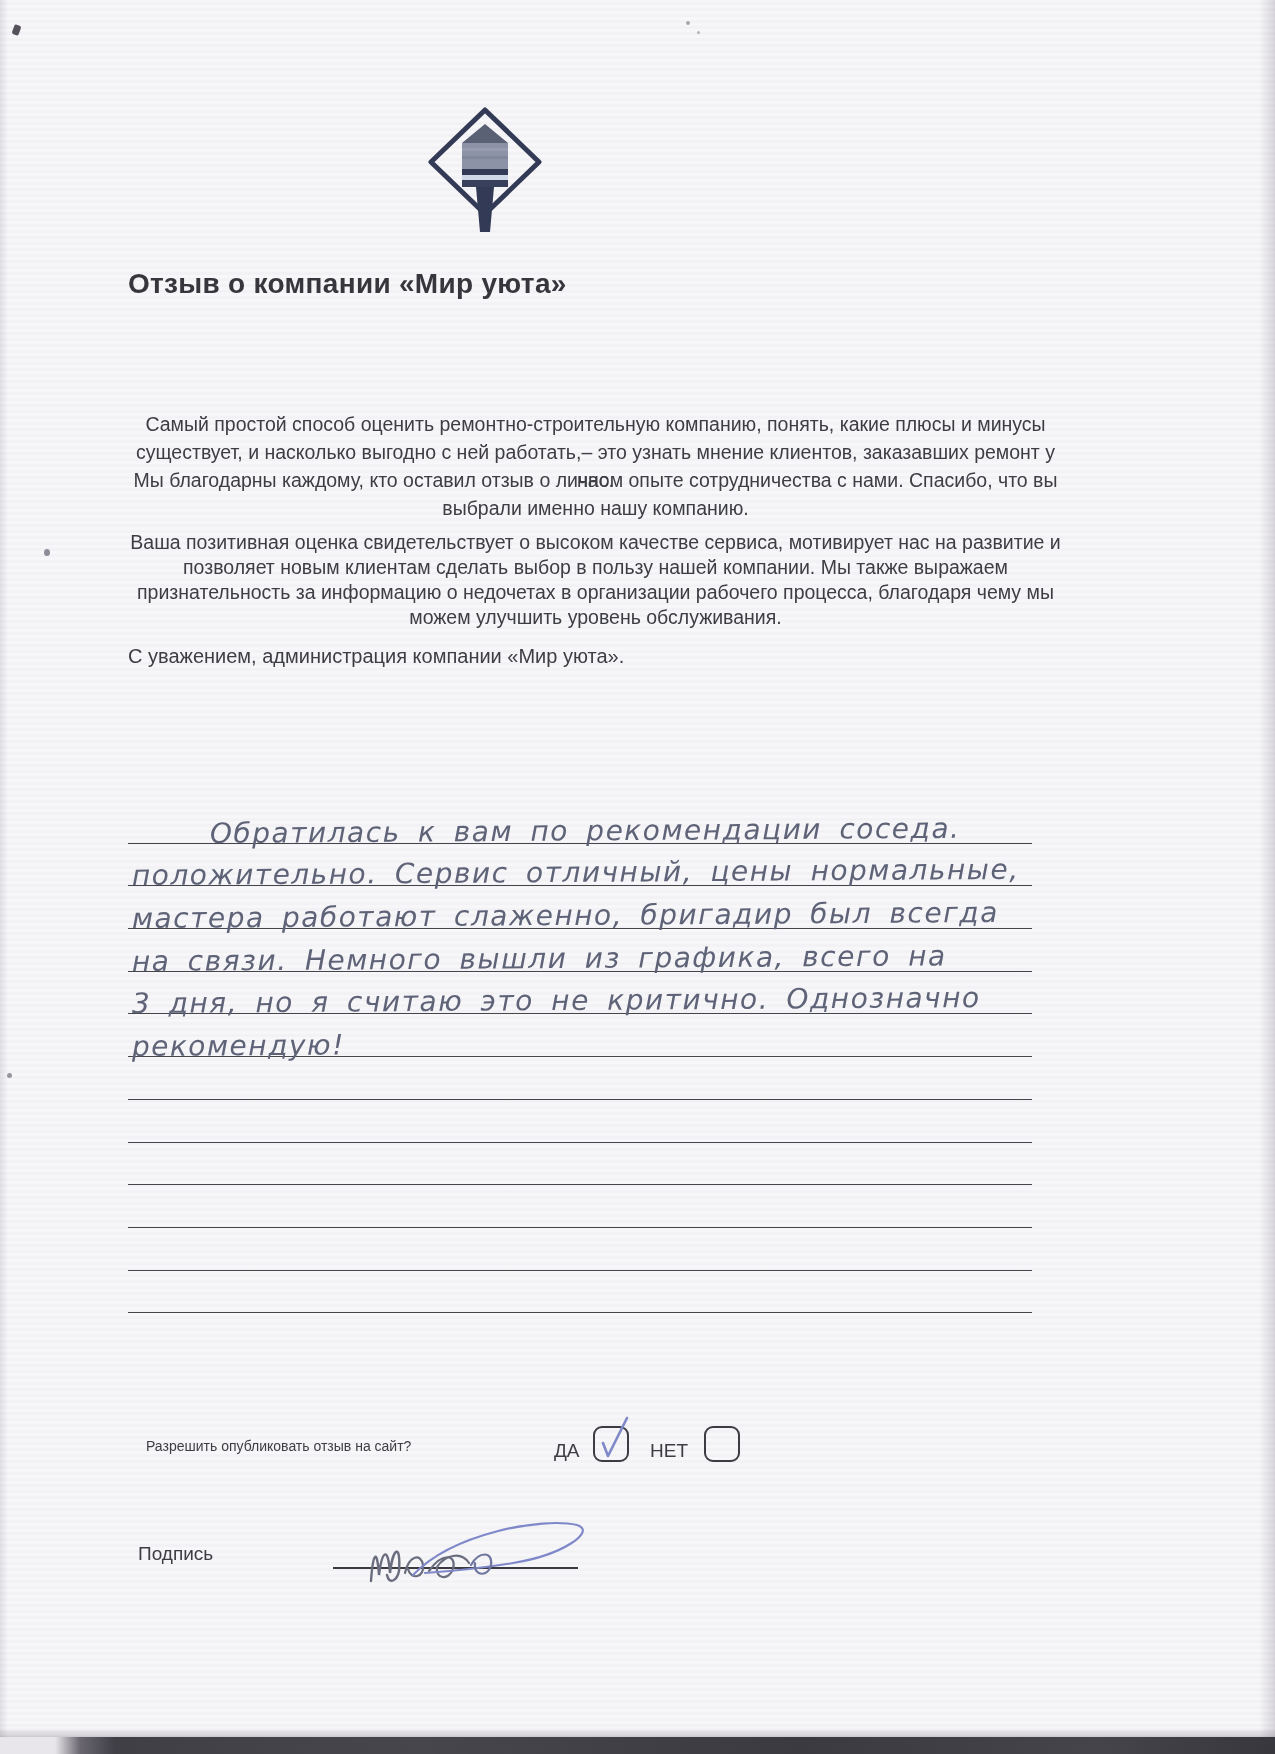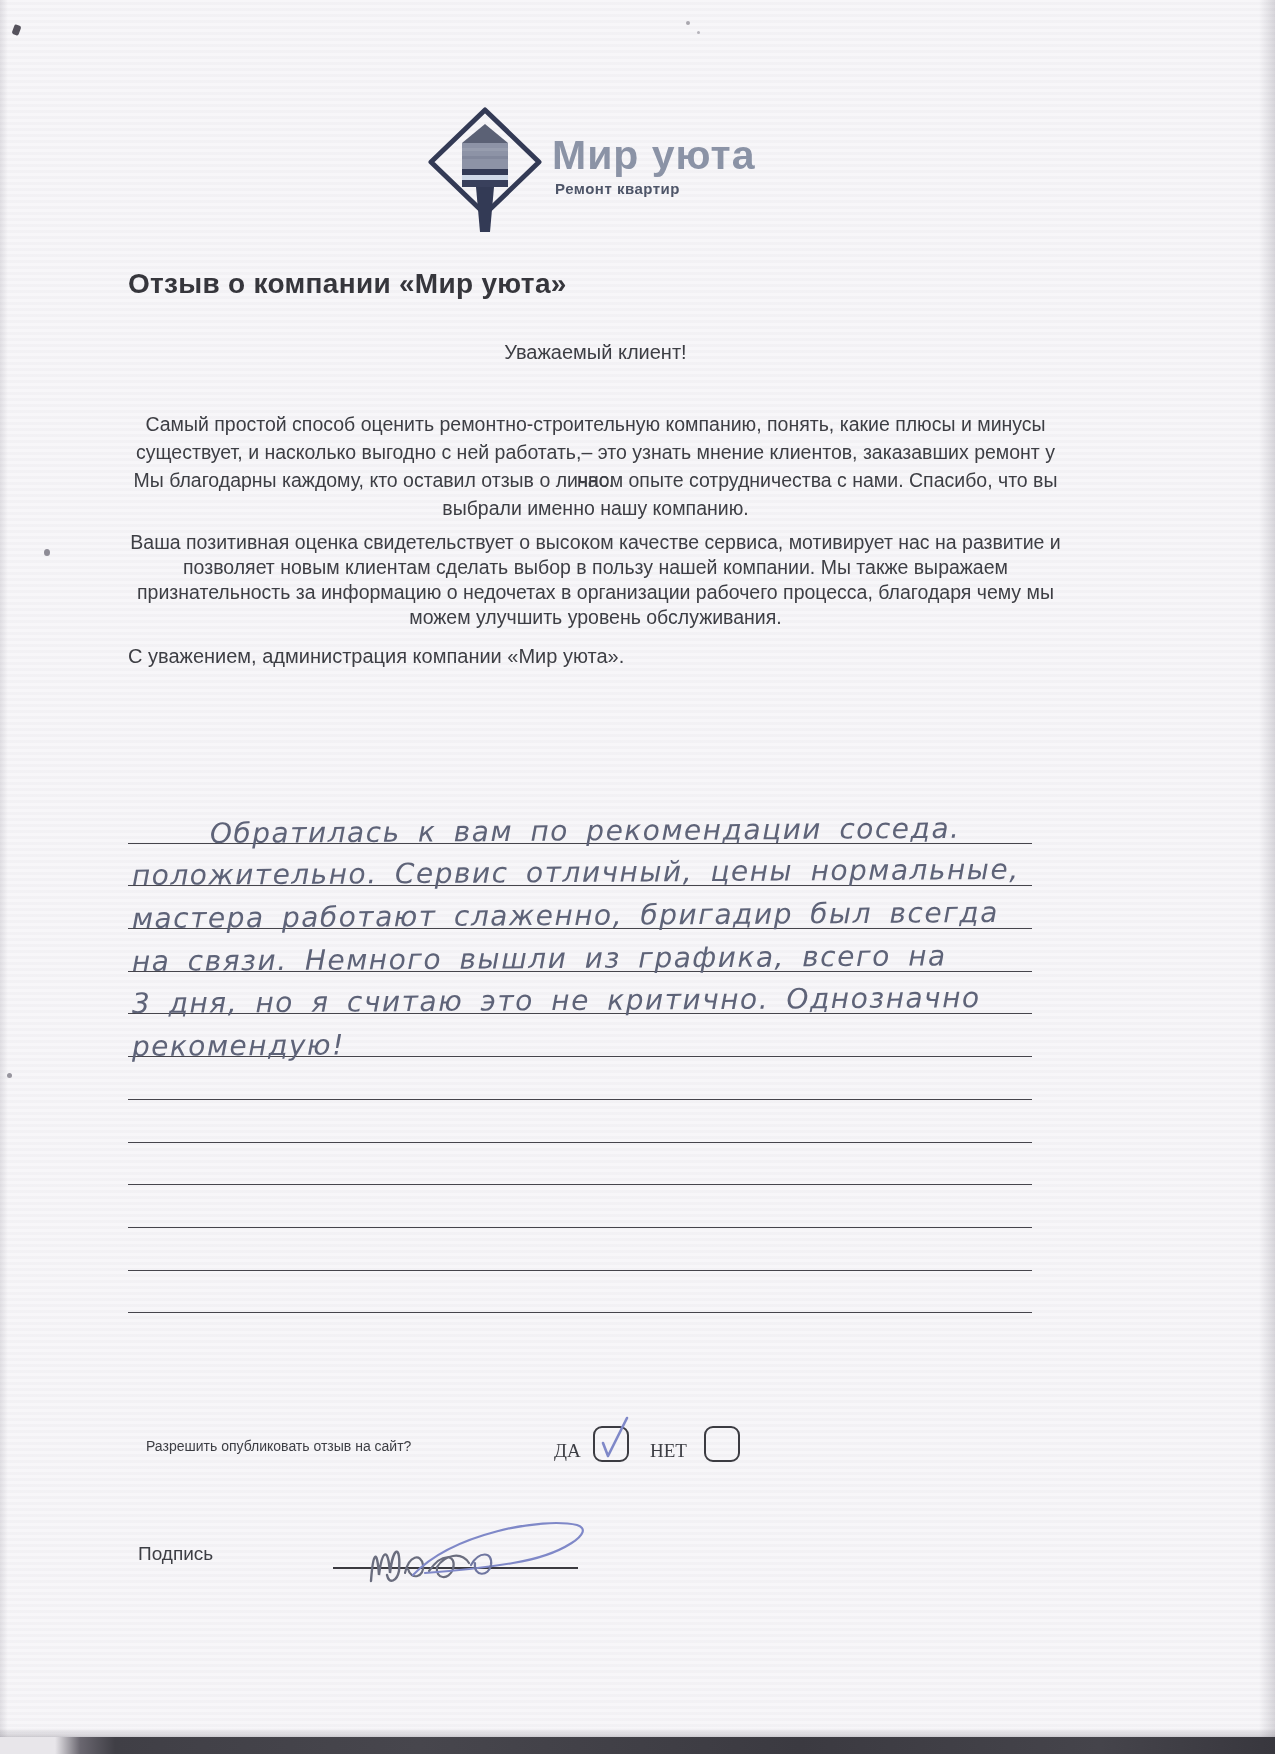--- a/index.html
+++ b/index.html
@@ -38,21 +38,21 @@
     position:absolute;left:4px;bottom:-7px;white-space:nowrap;
     font-family:"DejaVu Sans",sans-serif;font-style:italic;
     font-size:28px;color:#5e6378;letter-spacing:1.5px;word-spacing:7px;
     transform:rotate(-0.4deg);transform-origin:left bottom;
   }
   .rule.first .hand{left:82px;}
 
   
   .publish-row{position:absolute;top:1420px;left:10px;width:925px;height:60px;}
   .pub-label{position:absolute;left:8px;top:18px;font-size:14px;color:#3d3e44;}
-  .opt-label{position:absolute;top:20px;font-size:19px;color:#3d3e44;font-family:Liberation Serif, serif;}
+  .opt-label{position:absolute;top:20px;font-size:19px;color:#3d3e44;}
   .opt-yes{left:416px;}
   .opt-no{left:512px;}
   .checkbox{position:absolute;top:6px;width:36px;height:36px;box-sizing:border-box;
     border:2.5px solid #3c3c42;border-radius:9px;background:transparent;}
   .box-yes{left:455px;}
   .box-no{left:566px;}
   .tick-svg{position:absolute;left:0;top:0;overflow:visible;}
 
   
   .sign-row{position:absolute;top:1535px;left:10px;width:925px;height:90px;}
@@ -88,28 +88,23 @@
         <path d="M61 6 L115 58 L61 110 L7 58 Z" fill="none" stroke="#333a55" stroke-width="5" stroke-linejoin="round"></path>
         <path d="M61 20 L84 39 L38 39 Z" fill="#5b6175"></path>
         <rect x="38" y="39" width="46" height="26" fill="#8d93a6"></rect>
         <rect x="38" y="44" width="46" height="3" fill="#9ba1b2" opacity="0.7"></rect>
         <rect x="38" y="52" width="46" height="3" fill="#7d8398" opacity="0.7"></rect>
         <rect x="38" y="65" width="46" height="6" fill="#333a55"></rect>
         <rect x="38" y="71" width="46" height="5" fill="#cdd7e6"></rect>
         <rect x="38" y="76" width="46" height="7" fill="#39405c"></rect>
         <path d="M52 83 L70 83 L66 128 L56 128 Z" fill="#333a55"></path>
       </svg>
-      <div class="logo-text">
-        <div class="brand">Мир уюта</div>
-        <div class="tagline">Ремонт квартир</div>
-      </div>
     </div>
 
     <h1 class="title">Отзыв о компании «Мир уюта»</h1>
-    <div class="greeting">Уважаемый клиент!</div>
     <p class="para p1">Самый простой способ оценить ремонтно-строительную компанию, понять, какие плюсы и минусы существует, и насколько выгодно с ней работать,– это узнать мнение клиентов, заказавших ремонт у нас.</p>
     <p class="para p2">Мы благодарны каждому, кто оставил отзыв о личном опыте сотрудничества с нами. Спасибо, что вы выбрали именно нашу компанию.</p>
     <p class="para p3">Ваша позитивная оценка свидетельствует о высоком качестве сервиса, мотивирует нас на развитие и позволяет новым клиентам сделать выбор в пользу нашей компании. Мы также выражаем признательность за информацию о недочетах в организации рабочего процесса, благодаря чему мы можем улучшить уровень обслуживания.</p>
     <div class="signoff">С уважением, администрация компании «Мир уюта».</div>
 
     <div class="lines" id="review-lines">
         <div class="rule first">
           <span class="hand">Обратилась к вам по рекомендации соседа.</span>
         </div>
         <div class="rule">

